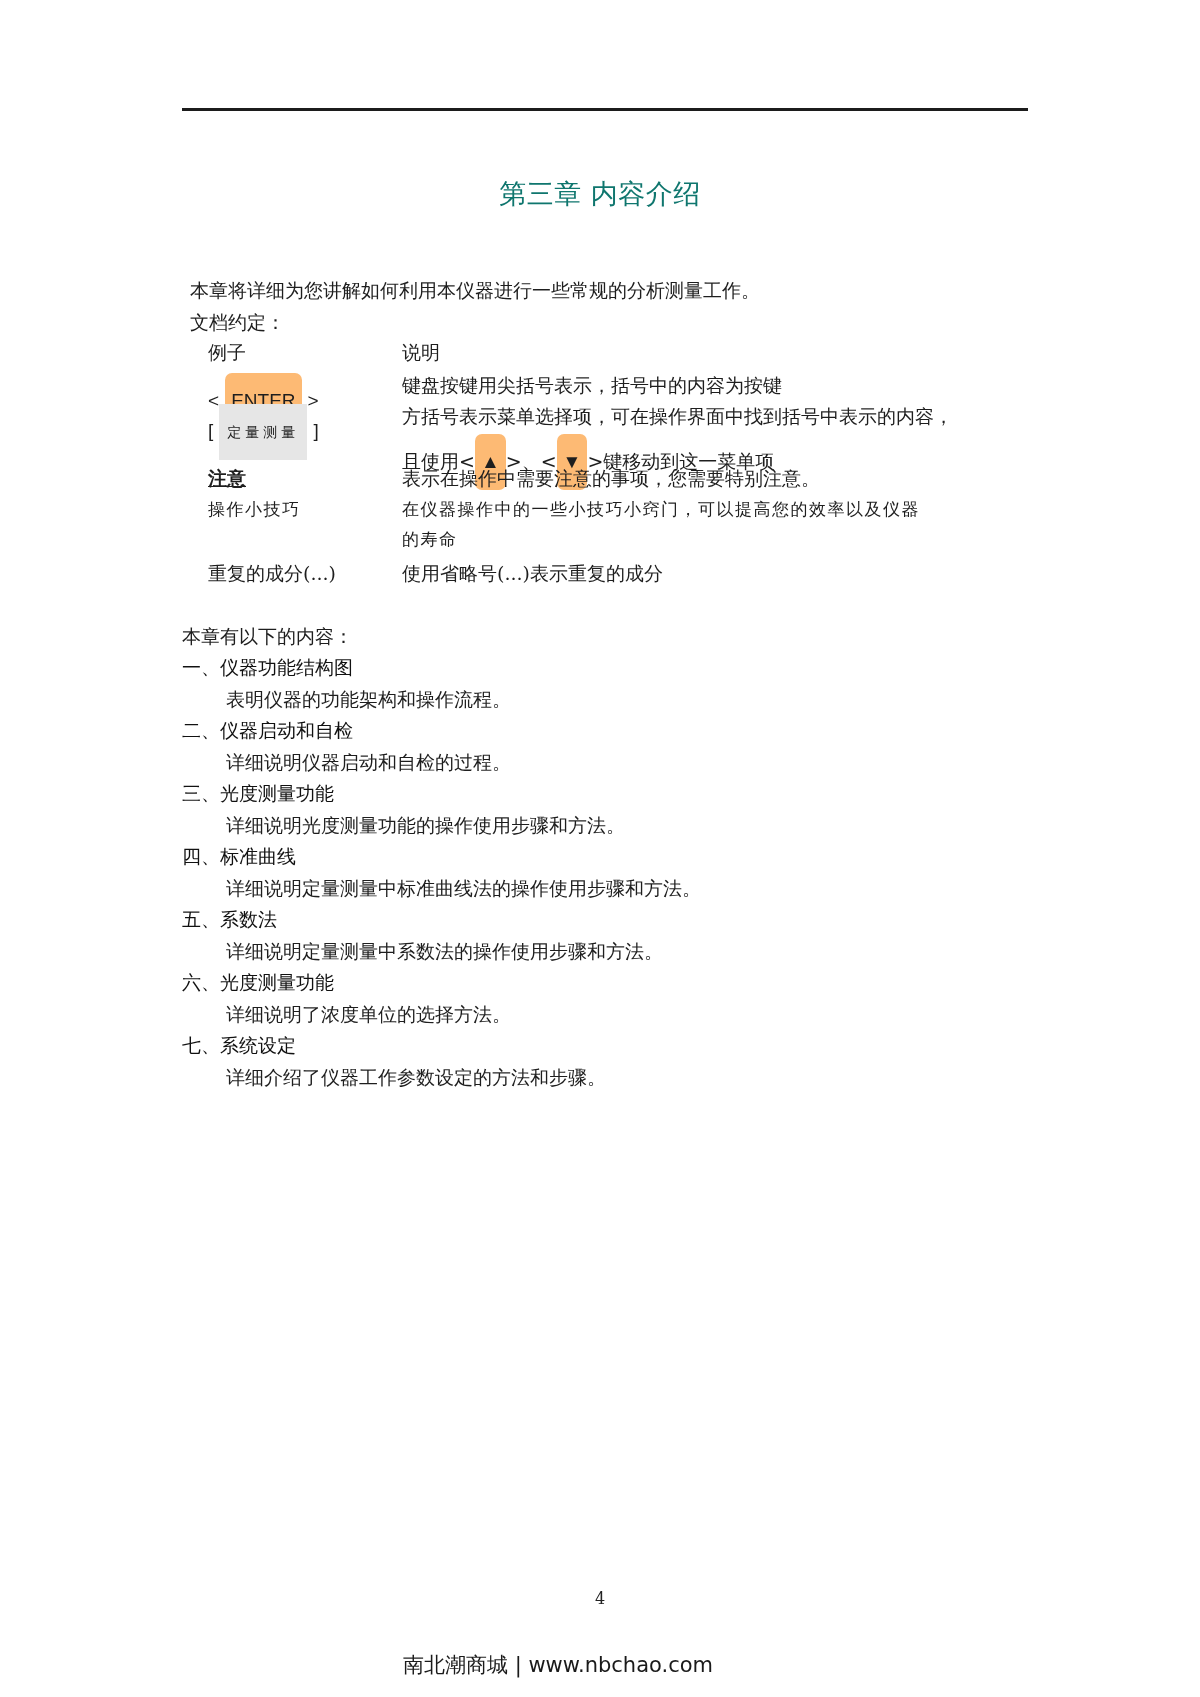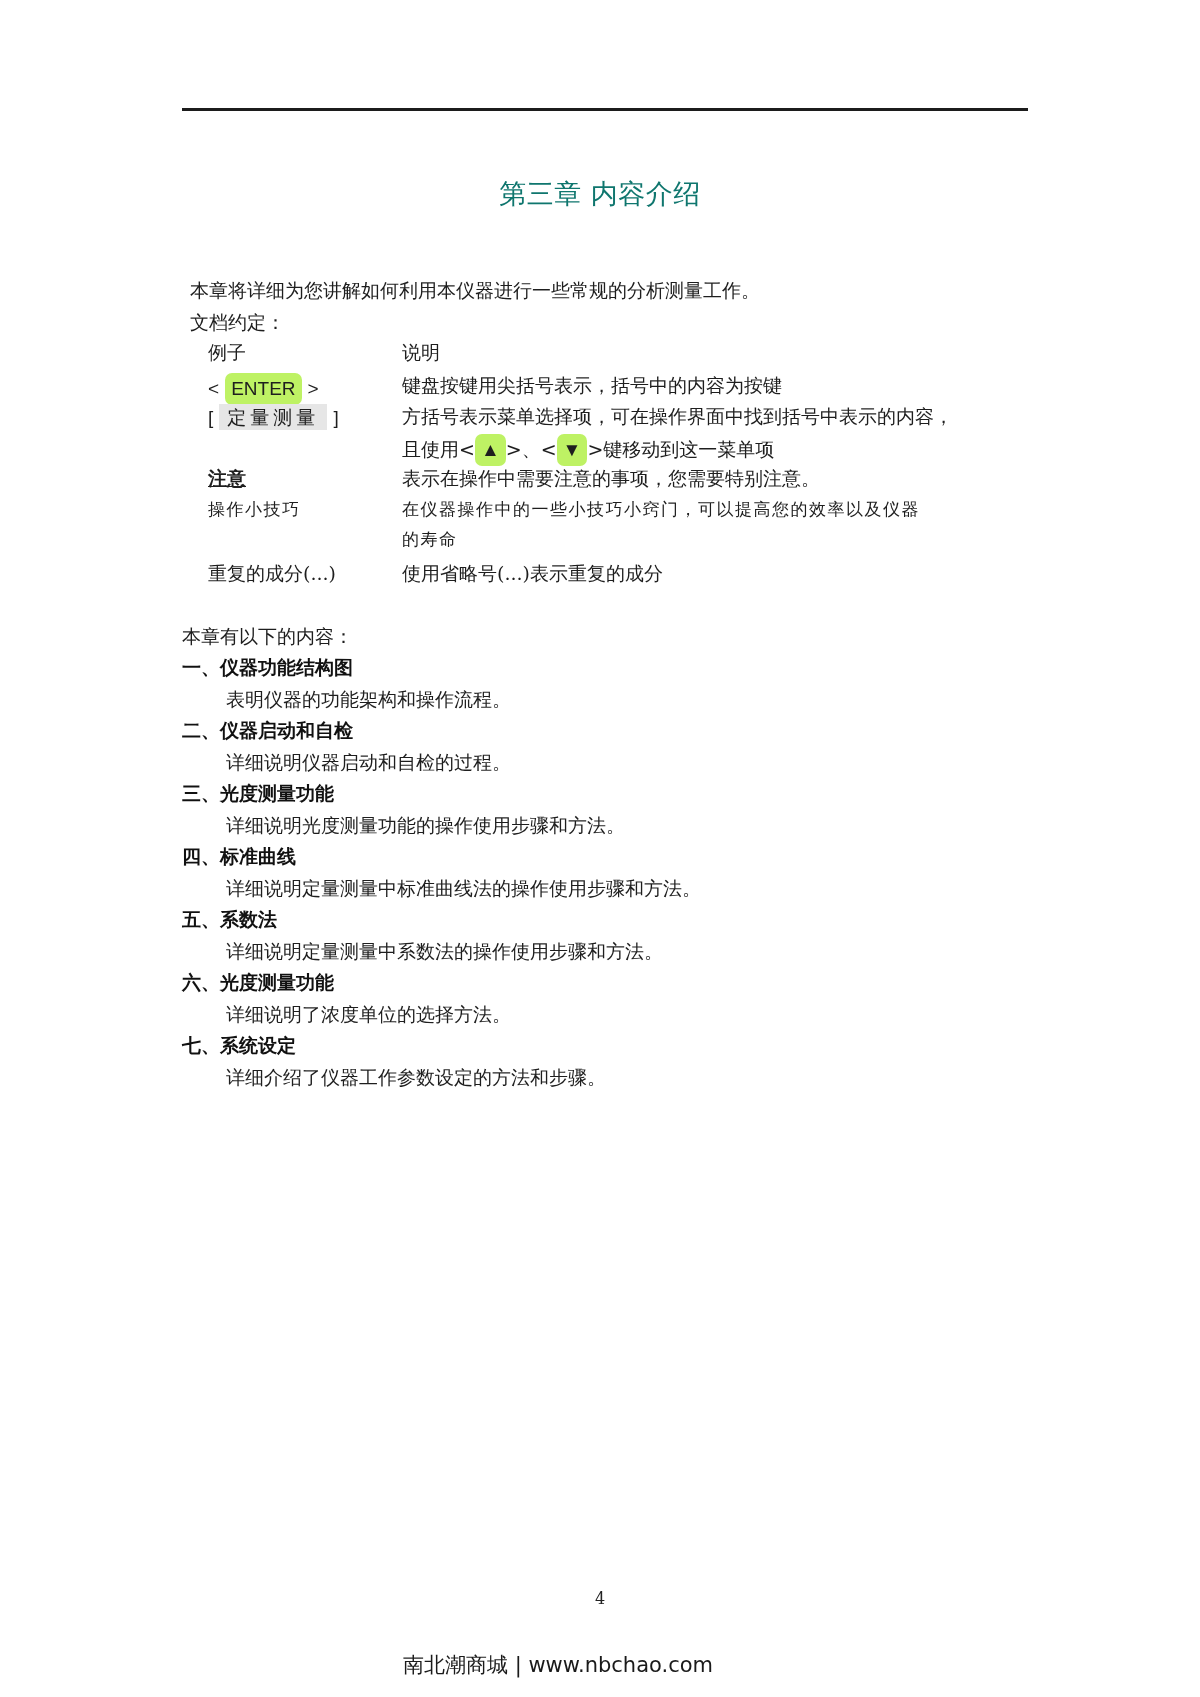--- a/index.html
+++ b/index.html
@@ -19,33 +19,33 @@
   }
   .para {
     position: absolute; font-size: 19px; line-height: 24px;
     font-family: "DejaVu Serif", "Liberation Serif", serif; color: #1e1e1e; text-align: center;
   }
   .conv-row { position: absolute; font-size: 19px; line-height: 24px;
     font-family: "DejaVu Serif", "Liberation Serif", serif; color: #1e1e1e; }
   .conv-example { position: absolute; left: 208px; }
   .conv-desc { position: absolute; left: 402px; white-space: nowrap; }
   .key {
-    display: inline-block; background: #bef264; padding: 4px 6px; line-height: 24px;
+    display: inline-block; background: #fdba74; padding: 16px 6px; line-height: 24px;
     font-family: "Liberation Sans", "DejaVu Sans", sans-serif;
     border-radius: 7px;
   }
   .kbr { font-family: "Liberation Sans", "DejaVu Sans", sans-serif; }
   .menu-key {
-    display: inline-block; background: #e6e6e6; padding: 1px 8px; letter-spacing: 4px;
-    font-size: 19px;
+    display: inline-block; background: #e6e6e6; padding: 16px 8px; letter-spacing: 4px;
+    font-size: 14px;
   }
   .underline { text-decoration: underline; font-weight: bold; }
   .small-serif { font-size: 17px; letter-spacing: 1.5px; }
   .section-head {
-    position: absolute; left: 182px; font-size: 19px; font-weight: bold; line-height: 24px;
+    position: absolute; left: 182px; font-size: 19px; font-weight: normal; line-height: 24px;
     font-family: "DejaVu Sans", sans-serif; color: #111;
   }
   .section-desc {
     position: absolute; left: 226px; font-size: 19px; line-height: 24px;
     font-family: "DejaVu Serif", "Liberation Serif", serif; color: #1e1e1e;
   }
   .page-number {
     position: absolute; left: 0; width: 1200px; top: 1589px; text-align: center;
     font-size: 16px; font-family: "DejaVu Serif", serif; color: #222;
   }

